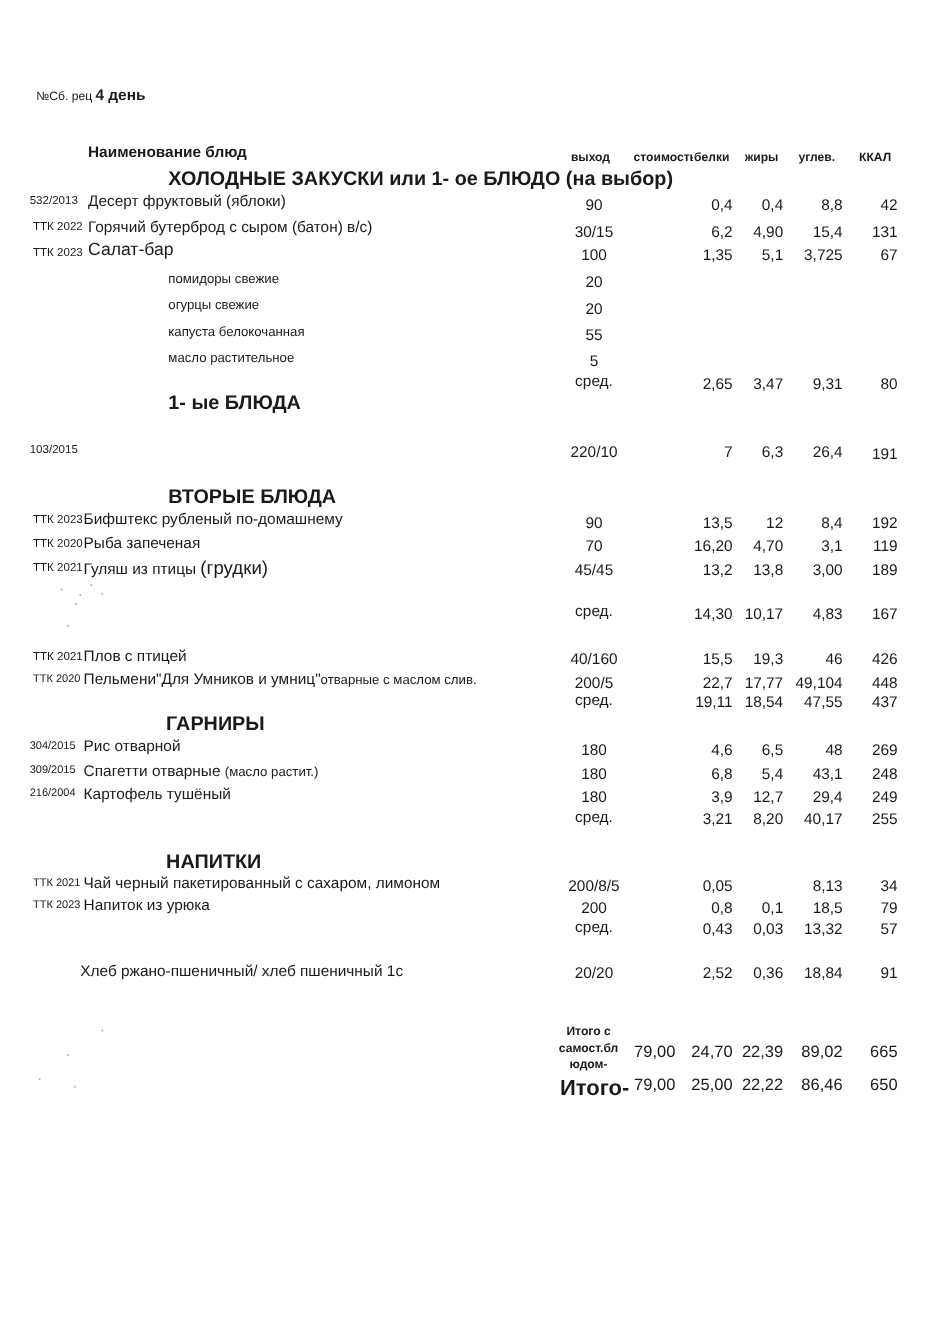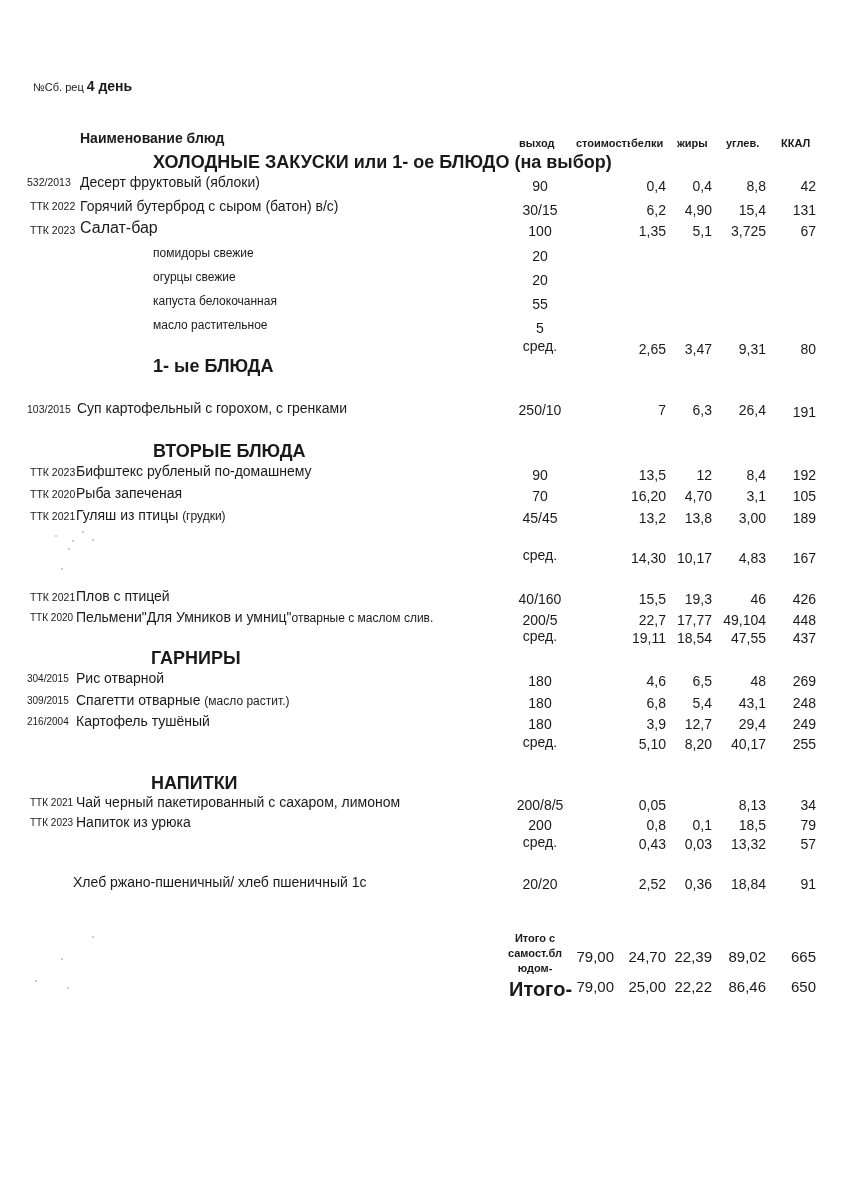--- a/index.html
+++ b/index.html
@@ -92,22 +92,21 @@
   <span class="c-p b" style="top:3px;">2,65</span>
   <span class="c-f b" style="top:3px;">3,47</span>
   <span class="c-c b" style="top:3px;">9,31</span>
   <span class="c-k b" style="top:3px;">80</span>
 </div>
 
 <div class="abs sec" style="left:153px; top:356px;">1- ые БЛЮДА</div>
 
 <div class="row" style="top:400px;">
   <span class="c-code" style="top:3px;">103/2015</span>
-  <span class="c-name" style="left:77px;">Суп картофельный с горохом, с гренками</span>
-  <span class="c-out" style="top:2px;">250/10</span>
+  <span class="c-out" style="top:2px;">220/10</span>
   <span class="c-p" style="top:2px;">7</span>
   <span class="c-f" style="top:2px;">6,3</span>
   <span class="c-c" style="top:2px;">26,4</span>
   <span class="c-k" style="top:4px;">191</span>
 </div>
 
 <div class="abs sec" style="left:153px; top:441px;">ВТОРЫЕ  БЛЮДА</div>
 
 <div class="row" style="top:463px;">
   <span class="c-code" style="left:30px; top:3px;">ТТК 2023</span>
@@ -119,26 +118,26 @@
   <span class="c-k" style="top:4px;">192</span>
 </div>
 
 <div class="row" style="top:485px;">
   <span class="c-code" style="left:30px; top:3px;">ТТК 2020</span>
   <span class="c-name" style="left:76px;">Рыба запеченая</span>
   <span class="c-out" style="top:3px;">70</span>
   <span class="c-p" style="top:3px;">16,20</span>
   <span class="c-f" style="top:3px;">4,70</span>
   <span class="c-c" style="top:3px;">3,1</span>
-  <span class="c-k" style="top:3px;">105</span>
+  <span class="c-k" style="top:3px;">119</span>
 </div>
 
 <div class="row" style="top:507px;">
   <span class="c-code" style="left:30px; top:3px;">ТТК 2021</span>
-  <span class="c-name" style="left:76px;"><span>Гуляш из птицы</span> <span style="font-size:12px;">(грудки)</span></span>
+  <span class="c-name" style="left:76px;"><span>Гуляш из птицы</span> <span style="font-size:17px;">(грудки)</span></span>
   <span class="c-out" style="top:3px;">45/45</span>
   <span class="c-p" style="top:3px;">13,2</span>
   <span class="c-f" style="top:3px;">13,8</span>
   <span class="c-c" style="top:3px;">3,00</span>
   <span class="c-k" style="top:3px;">189</span>
 </div>
 
 <div class="speck" style="left:55px; top:535px;"></div>
 <div class="speck" style="left:72px; top:540px;"></div>
 <div class="speck" style="left:82px; top:531px;"></div>
@@ -209,21 +208,21 @@
   <span class="c-name" style="left:76px;">Картофель тушёный</span>
   <span class="c-out" style="top:3px;">180</span>
   <span class="c-p" style="top:3px;">3,9</span>
   <span class="c-f" style="top:3px;">12,7</span>
   <span class="c-c" style="top:3px;">29,4</span>
   <span class="c-k" style="top:3px;">249</span>
 </div>
 
 <div class="row" style="top:734px;">
   <span class="c-out b">сред.</span>
-  <span class="c-p b" style="top:2px;">5,10</span>
+  <span class="c-p b" style="top:2px;">3,21</span>
   <span class="c-f b" style="top:2px;">8,20</span>
   <span class="c-c b" style="top:2px;">40,17</span>
   <span class="c-k b" style="top:2px;">255</span>
 </div>
 
 <div class="abs sec" style="left:151px; top:773px;">НАПИТКИ</div>
 
 <div class="row" style="top:794px;">
   <span class="c-code" style="left:30px; top:3px; font-size:10px;">ТТК 2021</span>
   <span class="c-name" style="left:76px;">Чай черный пакетированный с сахаром, лимоном</span>

